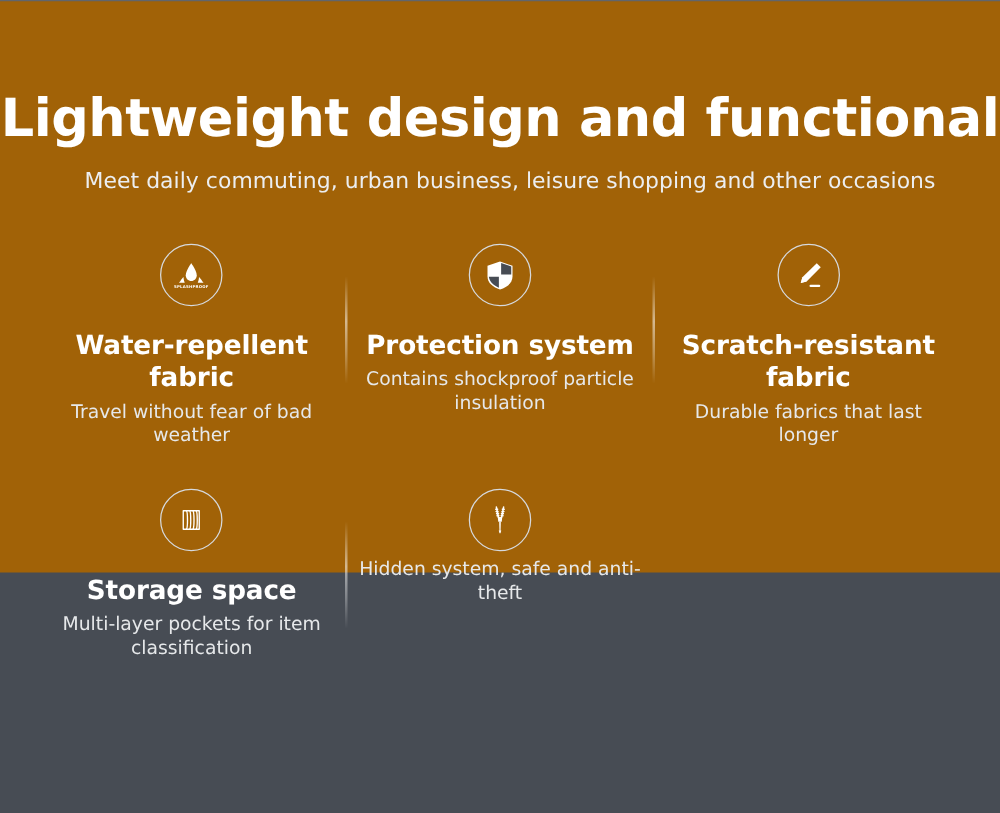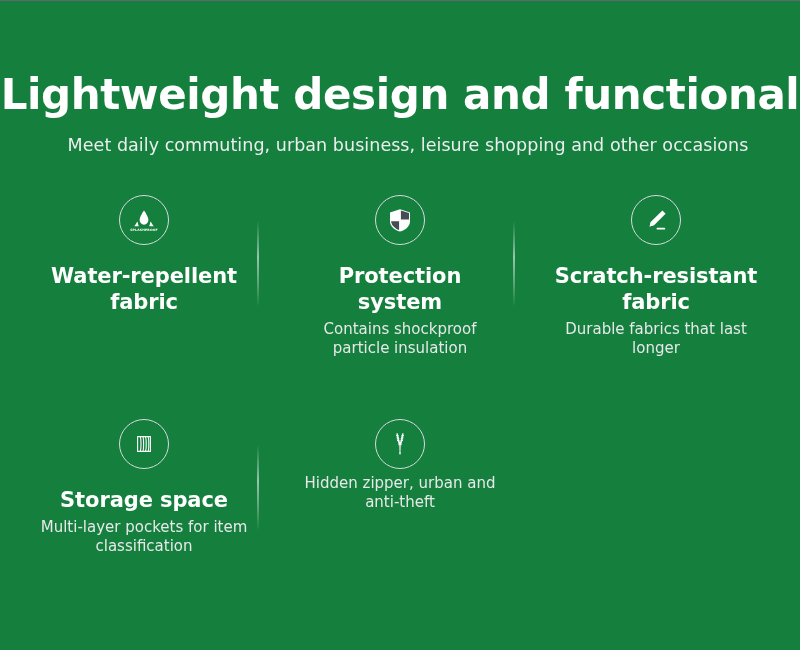--- a/index.html
+++ b/index.html
@@ -12,22 +12,22 @@
     height: 650px;
     background: #474c54;
     font-family: "DejaVu Sans", sans-serif;
     overflow: hidden;
     -webkit-font-smoothing: antialiased;
   }
 
   .banner {
     position: relative;
     width: 800px;
-    height: 650px;
-    background: #15803d;
+    height: 458px;
+    background: #a16207;
     box-sizing: border-box;
     border-top: 1px solid #61656c;
   }
 
   
   .header {
     padding-top: 68px;
     text-align: center;
   }
   .headline {
@@ -51,21 +51,20 @@
   .grid {
     position: relative;
     margin: 0 auto;
     padding-top: 38px;
     width: 740px;
     display: grid;
     grid-template-columns: repeat(3, 1fr);
     grid-template-rows: 196px 196px;
     column-gap: 0;
     row-gap: 0;
-    gap: 28px;
   }
 
   .cell {
     position: relative;
     padding: 0 10px;
     text-align: center;
     display: flex;
     flex-direction: column;
     align-items: center;
   }
@@ -134,20 +133,21 @@
       <span class="divider right"></span>
       <div class="icon-circle">
         <svg width="34" height="34" viewBox="0 0 34 34" aria-hidden="true">
           <path d="M17 7.5 C17 7.5 12.6 13.4 12.6 17.1 C12.6 19.8 14.6 21.7 17 21.7 C19.4 21.7 21.4 19.8 21.4 17.1 C21.4 13.4 17 7.5 17 7.5 Z" fill="#ffffff"></path>
           <path d="M8.2 21.9 C9.1 20.4 10.1 19.3 10.8 18.6 C10.9 20.6 11.3 22.1 11.8 23.2 L7.2 23.2 C7.4 22.8 7.8 22.4 8.2 21.9 Z" fill="#ffffff"></path>
           <path d="M25.8 21.9 C24.9 20.4 23.9 19.3 23.2 18.6 C23.1 20.6 22.7 22.1 22.2 23.2 L26.8 23.2 C26.6 22.8 26.2 22.4 25.8 21.9 Z" fill="#ffffff"></path>
           <text x="17" y="27.6" font-family="'DejaVu Sans', sans-serif" font-size="3.1" font-weight="700" letter-spacing="0.18" fill="#ffffff" text-anchor="middle">SPLASHPROOF</text>
         </svg>
       </div>
       <h3 class="feat-title">Water-repellent fabric</h3>
+      <p class="feat-desc">Travel without fear of bad weather</p>
     </div>
 
     <div class="cell">
       <span class="divider right"></span>
       <div class="icon-circle">
         <svg width="30" height="30" viewBox="0 0 30 30" aria-hidden="true">
           <path d="M15 4.2 L25 7.6 L25 16.2 C25 21.4 20.6 24.8 15 26.6 C9.4 24.8 5 21.4 5 16.2 L5 7.6 Z" fill="#ffffff"></path>
           <path d="M15 4.2 L15 15.4 L5 15.4 L5 7.6 Z" fill="#474c54" opacity="0.0"></path>
           <path d="M15 15.4 L25 15.4 L25 16.2 C25 21.4 20.6 24.8 15 26.6 Z" fill="#474c54" opacity="0.0"></path>
           <g fill="#474c54">
@@ -197,17 +197,17 @@
             <path d="M12.1 4.6 L13.7 12.8"></path>
             <path d="M17.9 4.6 L16.3 12.8"></path>
             <path d="M11.6 6.3 L13.1 6.3 M11.9 8.1 L13.4 8.1 M12.3 9.9 L13.8 9.9 M12.6 11.6 L14.1 11.6"></path>
             <path d="M18.4 6.3 L16.9 6.3 M18.1 8.1 L16.6 8.1 M17.7 9.9 L16.2 9.9 M17.4 11.6 L15.9 11.6"></path>
           </g>
           <path d="M13.2 12.6 L16.8 12.6 L16.4 16.4 L13.6 16.4 Z" fill="#ffffff"></path>
           <path d="M14.35 16.4 L15.65 16.4 L15.45 23.8 L14.55 23.8 Z" fill="#ffffff"></path>
           <path d="M14.0 23.4 L16.0 23.4 L15.4 25.6 L14.6 25.6 Z" fill="#ffffff"></path>
         </svg>
       </div>
-      <p class="feat-desc">Hidden zipper, urban and anti-theft</p>
+      <p class="feat-desc">Hidden system, safe and anti-theft</p>
     </div>
 
   </div>
 </div>
 
 </body></html>

